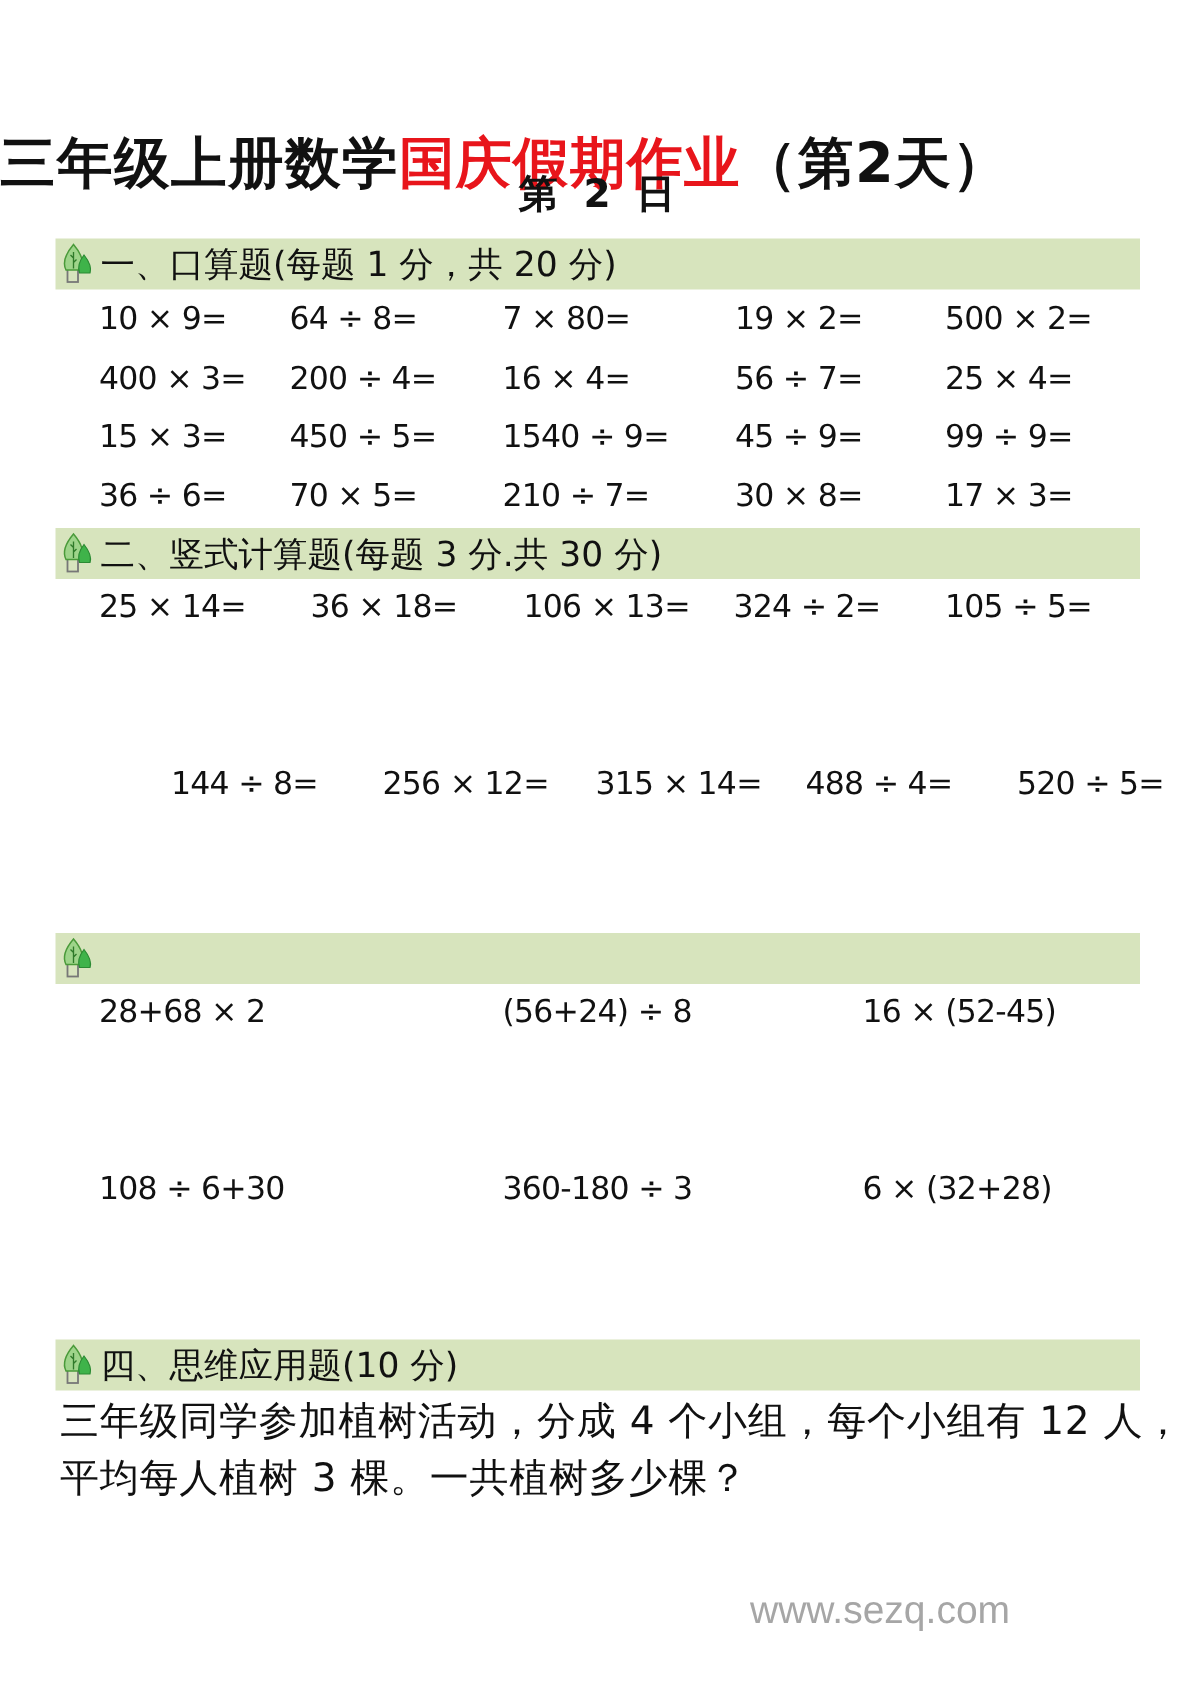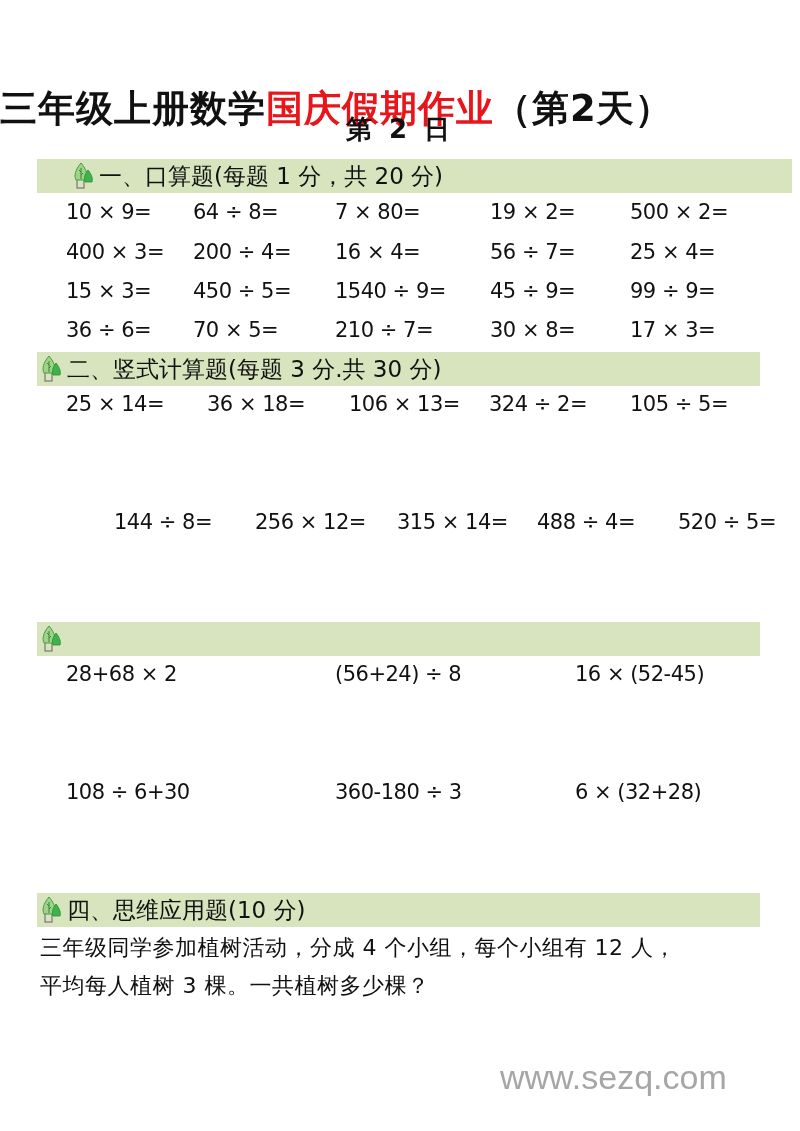--- a/index.html
+++ b/index.html
@@ -26,25 +26,25 @@
   }
   .tree {
     width: 24px; height: 28px; margin-left: 2px; margin-right: 4px; flex: none;
   }
   .row {
     position: absolute; left: 0; width: 800px; height: 34px;
     font-size: 21px; white-space: nowrap;
   }
   .cell { position: absolute; top: 0; letter-spacing: -0.5px; }
   .problem {
-    position: absolute; left: 40px; width: 730px; font-size: 22px; line-height: 40px;
+    position: absolute; left: 40px; width: 730px; font-size: 26px; line-height: 40px;
     white-space: nowrap; letter-spacing: 0.5px;
   }
   .watermark {
-    position: absolute; left: 500px; top: 1058px; font-size: 34px; color: #a6a6a6;
+    position: absolute; left: 500px; top: 1058px; font-size: 26px; color: #a6a6a6;
     font-family: "Liberation Sans", sans-serif;
   }
 </style>
 </head>
 <body>
 
 <svg width="0" height="0" style="position:absolute">
   <defs>
     <symbol id="tree-sym" viewBox="0 0 24 28">
       <rect x="6" y="17" width="7" height="9" fill="none" stroke="#777" stroke-width="1.2"></rect>
@@ -53,21 +53,21 @@
       <path d="M17 8 C13 13 13 17 14 20 L21 20 C22 17 21 13 17 8 Z" fill="#3fb34a" stroke="#2b8a33" stroke-width="0.8"></path>
     </symbol>
   </defs>
 </svg>
 
 <div class="title">
   <span>三年级上册数学</span><span class="red">国庆假期作业</span><span>（第2天）</span>
 </div>
 <div class="subtitle">第 2 日</div>
 
-<div class="bar" style="top:159px;padding-left:32px;">
+<div class="bar" style="top:159px;">
   <svg class="tree">
       <use href="#tree-sym"></use>
     </svg>
   <span>一、口算题(每题 1 分，共 20 分)</span>
 </div>
 <div class="row" style="top:200px;">
   <span class="cell" style="left:66px">10 × 9=</span>
   <span class="cell" style="left:193px">64 ÷ 8=</span>
   <span class="cell" style="left:335px">7 × 80=</span>
   <span class="cell" style="left:490px">19 × 2=</span>

